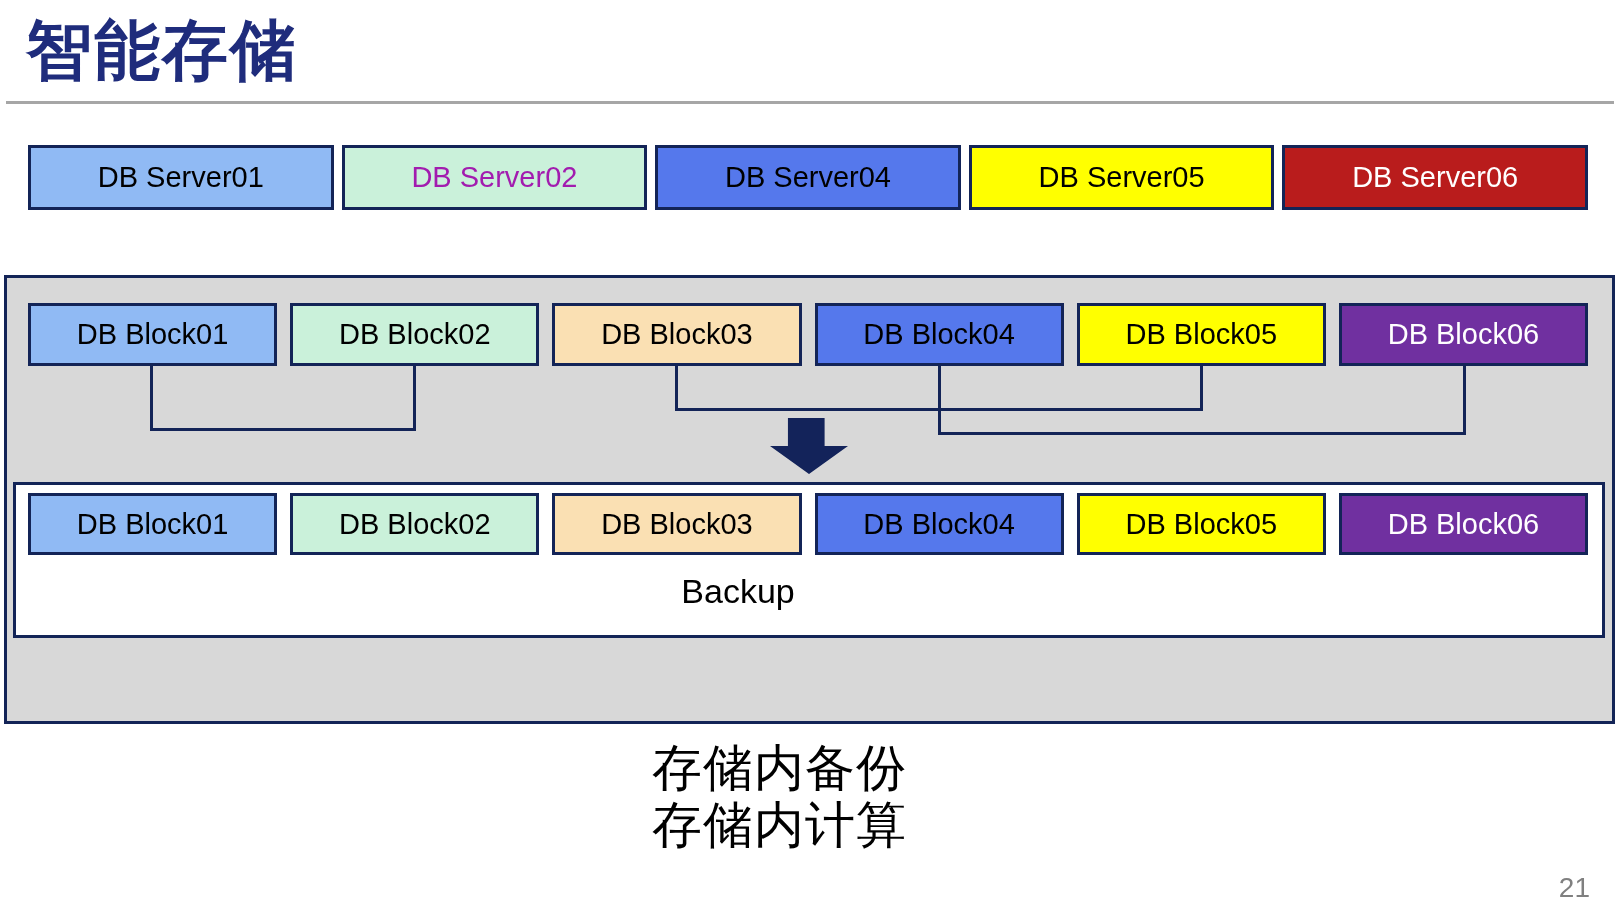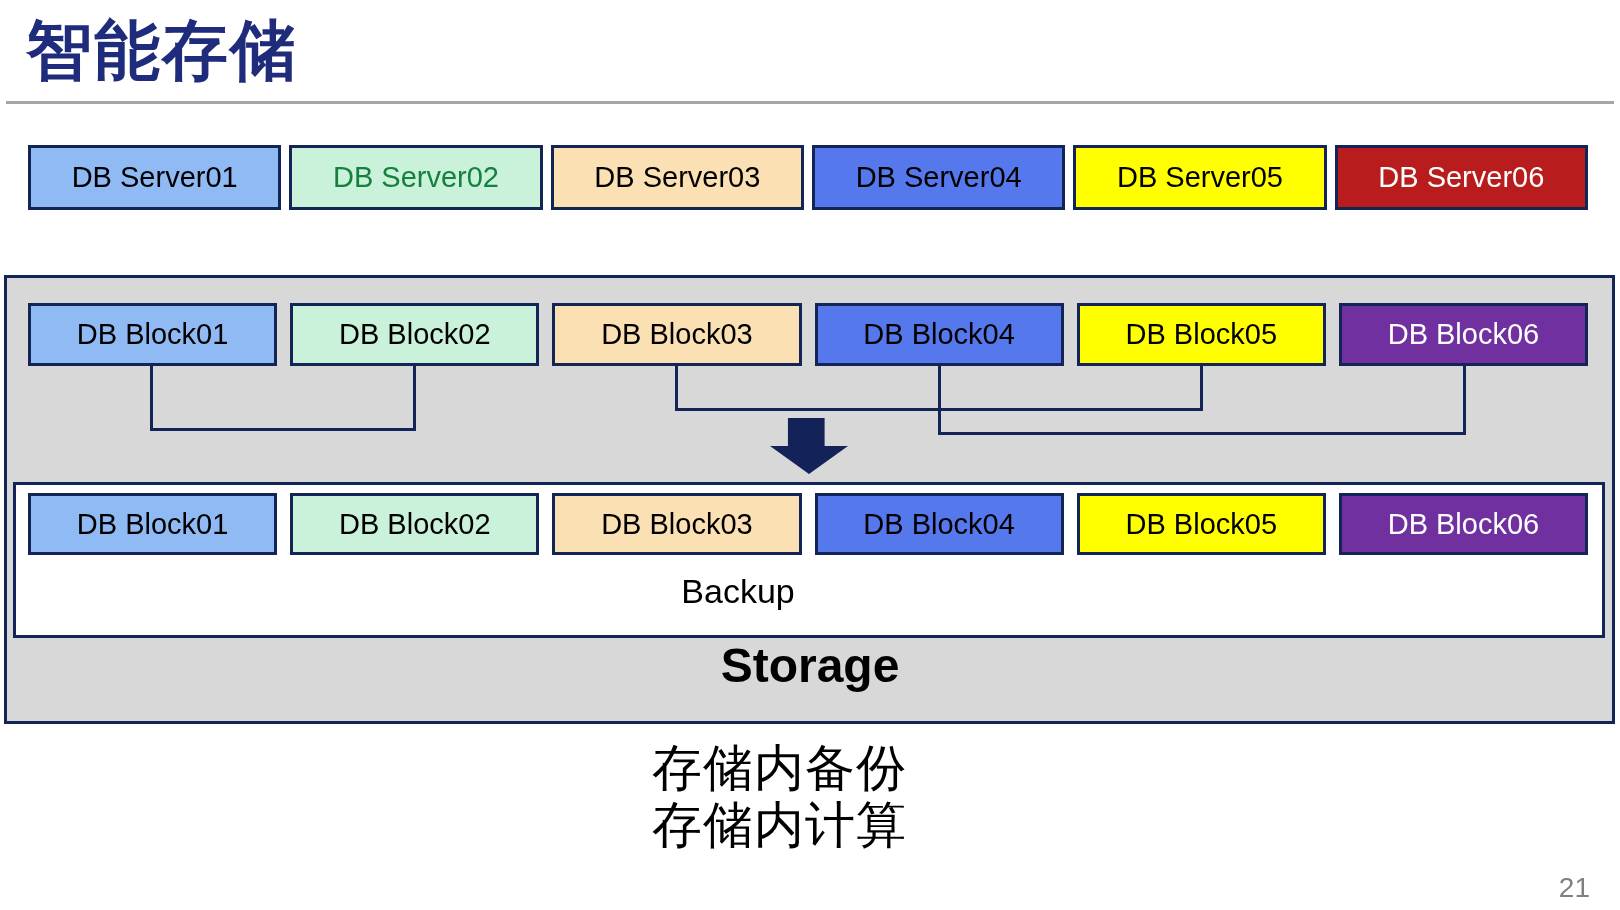--- a/index.html
+++ b/index.html
@@ -83,22 +83,21 @@
 </head>
 <body>
 
 <div class="slide">
 
   <div class="title">智能存储</div>
   <div class="divider"></div>
 
   <div class="row server-row">
     <div class="box" style="background-color: rgb(144, 186, 244); color: rgb(0, 0, 0);">DB Server01</div>
-    <div class="box" style="background-color: rgb(202, 241, 218); color: #15803d;">DB Server02</div>
-    <div class="box" style="background-color: rgb(250, 224, 179); color: rgb(0, 0, 0);">DB Server03</div>
+    <div class="box" style="background-color: rgb(202, 241, 218); color: #a21caf;">DB Server02</div>
     <div class="box" style="background-color: rgb(85, 120, 236); color: rgb(0, 0, 0);">DB Server04</div>
     <div class="box" style="background-color: rgb(255, 255, 0); color: rgb(0, 0, 0);">DB Server05</div>
     <div class="box" style="background-color: #b91c1c; color: rgb(255, 255, 255);">DB Server06</div>
   </div>
 
   <div class="storage-box"></div>
 
   <div class="row block-row-top">
     <div class="box" style="background-color: rgb(144, 186, 244); color: rgb(0, 0, 0);">DB Block01</div>
     <div class="box" style="background-color: rgb(202, 241, 218); color: rgb(0, 0, 0);">DB Block02</div>
@@ -127,21 +126,20 @@
   <div class="row block-row-backup">
     <div class="box" style="background-color: rgb(144, 186, 244); color: rgb(0, 0, 0);">DB Block01</div>
     <div class="box" style="background-color: rgb(202, 241, 218); color: rgb(0, 0, 0);">DB Block02</div>
     <div class="box" style="background-color: rgb(250, 224, 179); color: rgb(0, 0, 0);">DB Block03</div>
     <div class="box" style="background-color: rgb(85, 120, 236); color: rgb(0, 0, 0);">DB Block04</div>
     <div class="box" style="background-color: rgb(255, 255, 0); color: rgb(0, 0, 0);">DB Block05</div>
     <div class="box" style="background-color: rgb(112, 48, 160); color: rgb(255, 255, 255);">DB Block06</div>
   </div>
 
   <div class="backup-label">Backup</div>
-  <div class="storage-label">Storage</div>
 
   <div class="caption">
     <div>存储内备份</div>
     <div>存储内计算</div>
   </div>
 
   <div class="page-number">21</div>
 
 </div>
 

